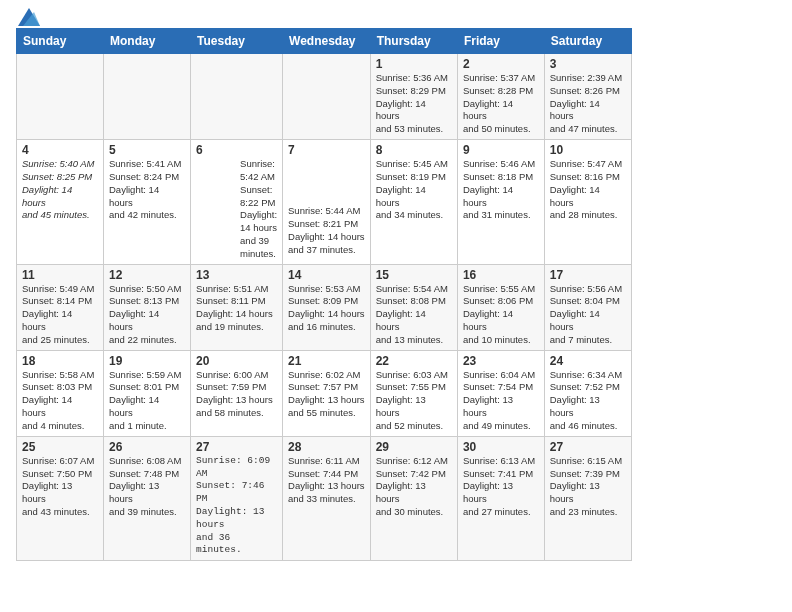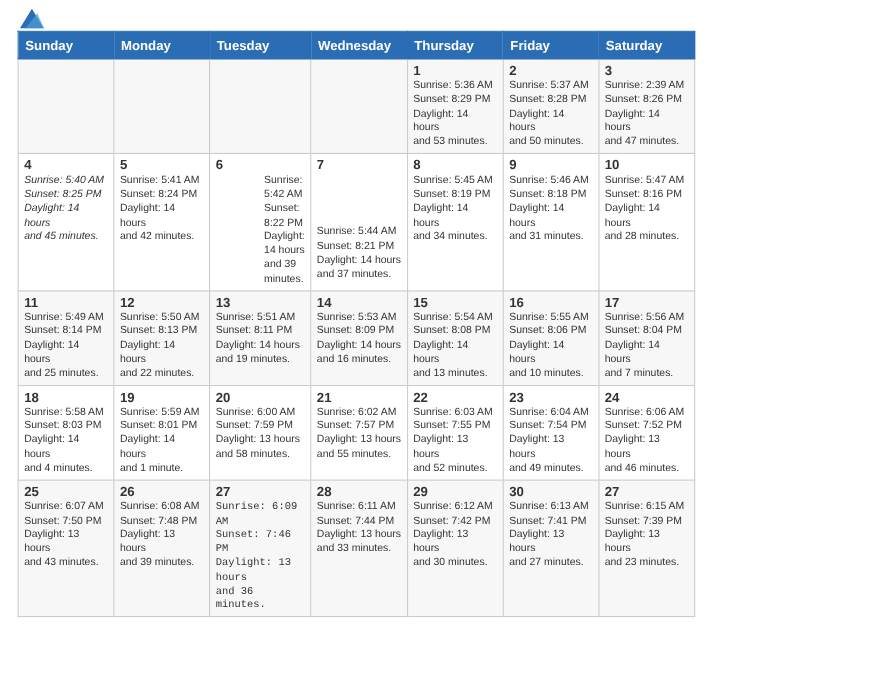--- a/index.html
+++ b/index.html
@@ -298,21 +298,21 @@
           </td>
           <td>
             <span class="day-num">23</span>
             <div class="day-info" style="white-space: pre-line;">Sunrise: 6:04 AM
 Sunset: 7:54 PM
 Daylight: 13 hours
 and 49 minutes.</div>
           </td>
           <td>
             <span class="day-num">24</span>
-            <div class="day-info" style="white-space: pre-line;">Sunrise: 6:06 AM
+            <div class="day-info" style="white-space: pre-line;">Sunrise: 6:34 AM
 Sunset: 7:52 PM
 Daylight: 13 hours
 and 46 minutes.</div>
           </td>
         </tr>
         <tr>
           <td>
             <span class="day-num">25</span>
             <div class="day-info" style="white-space: pre-line;">Sunrise: 6:07 AM
 Sunset: 7:50 PM

